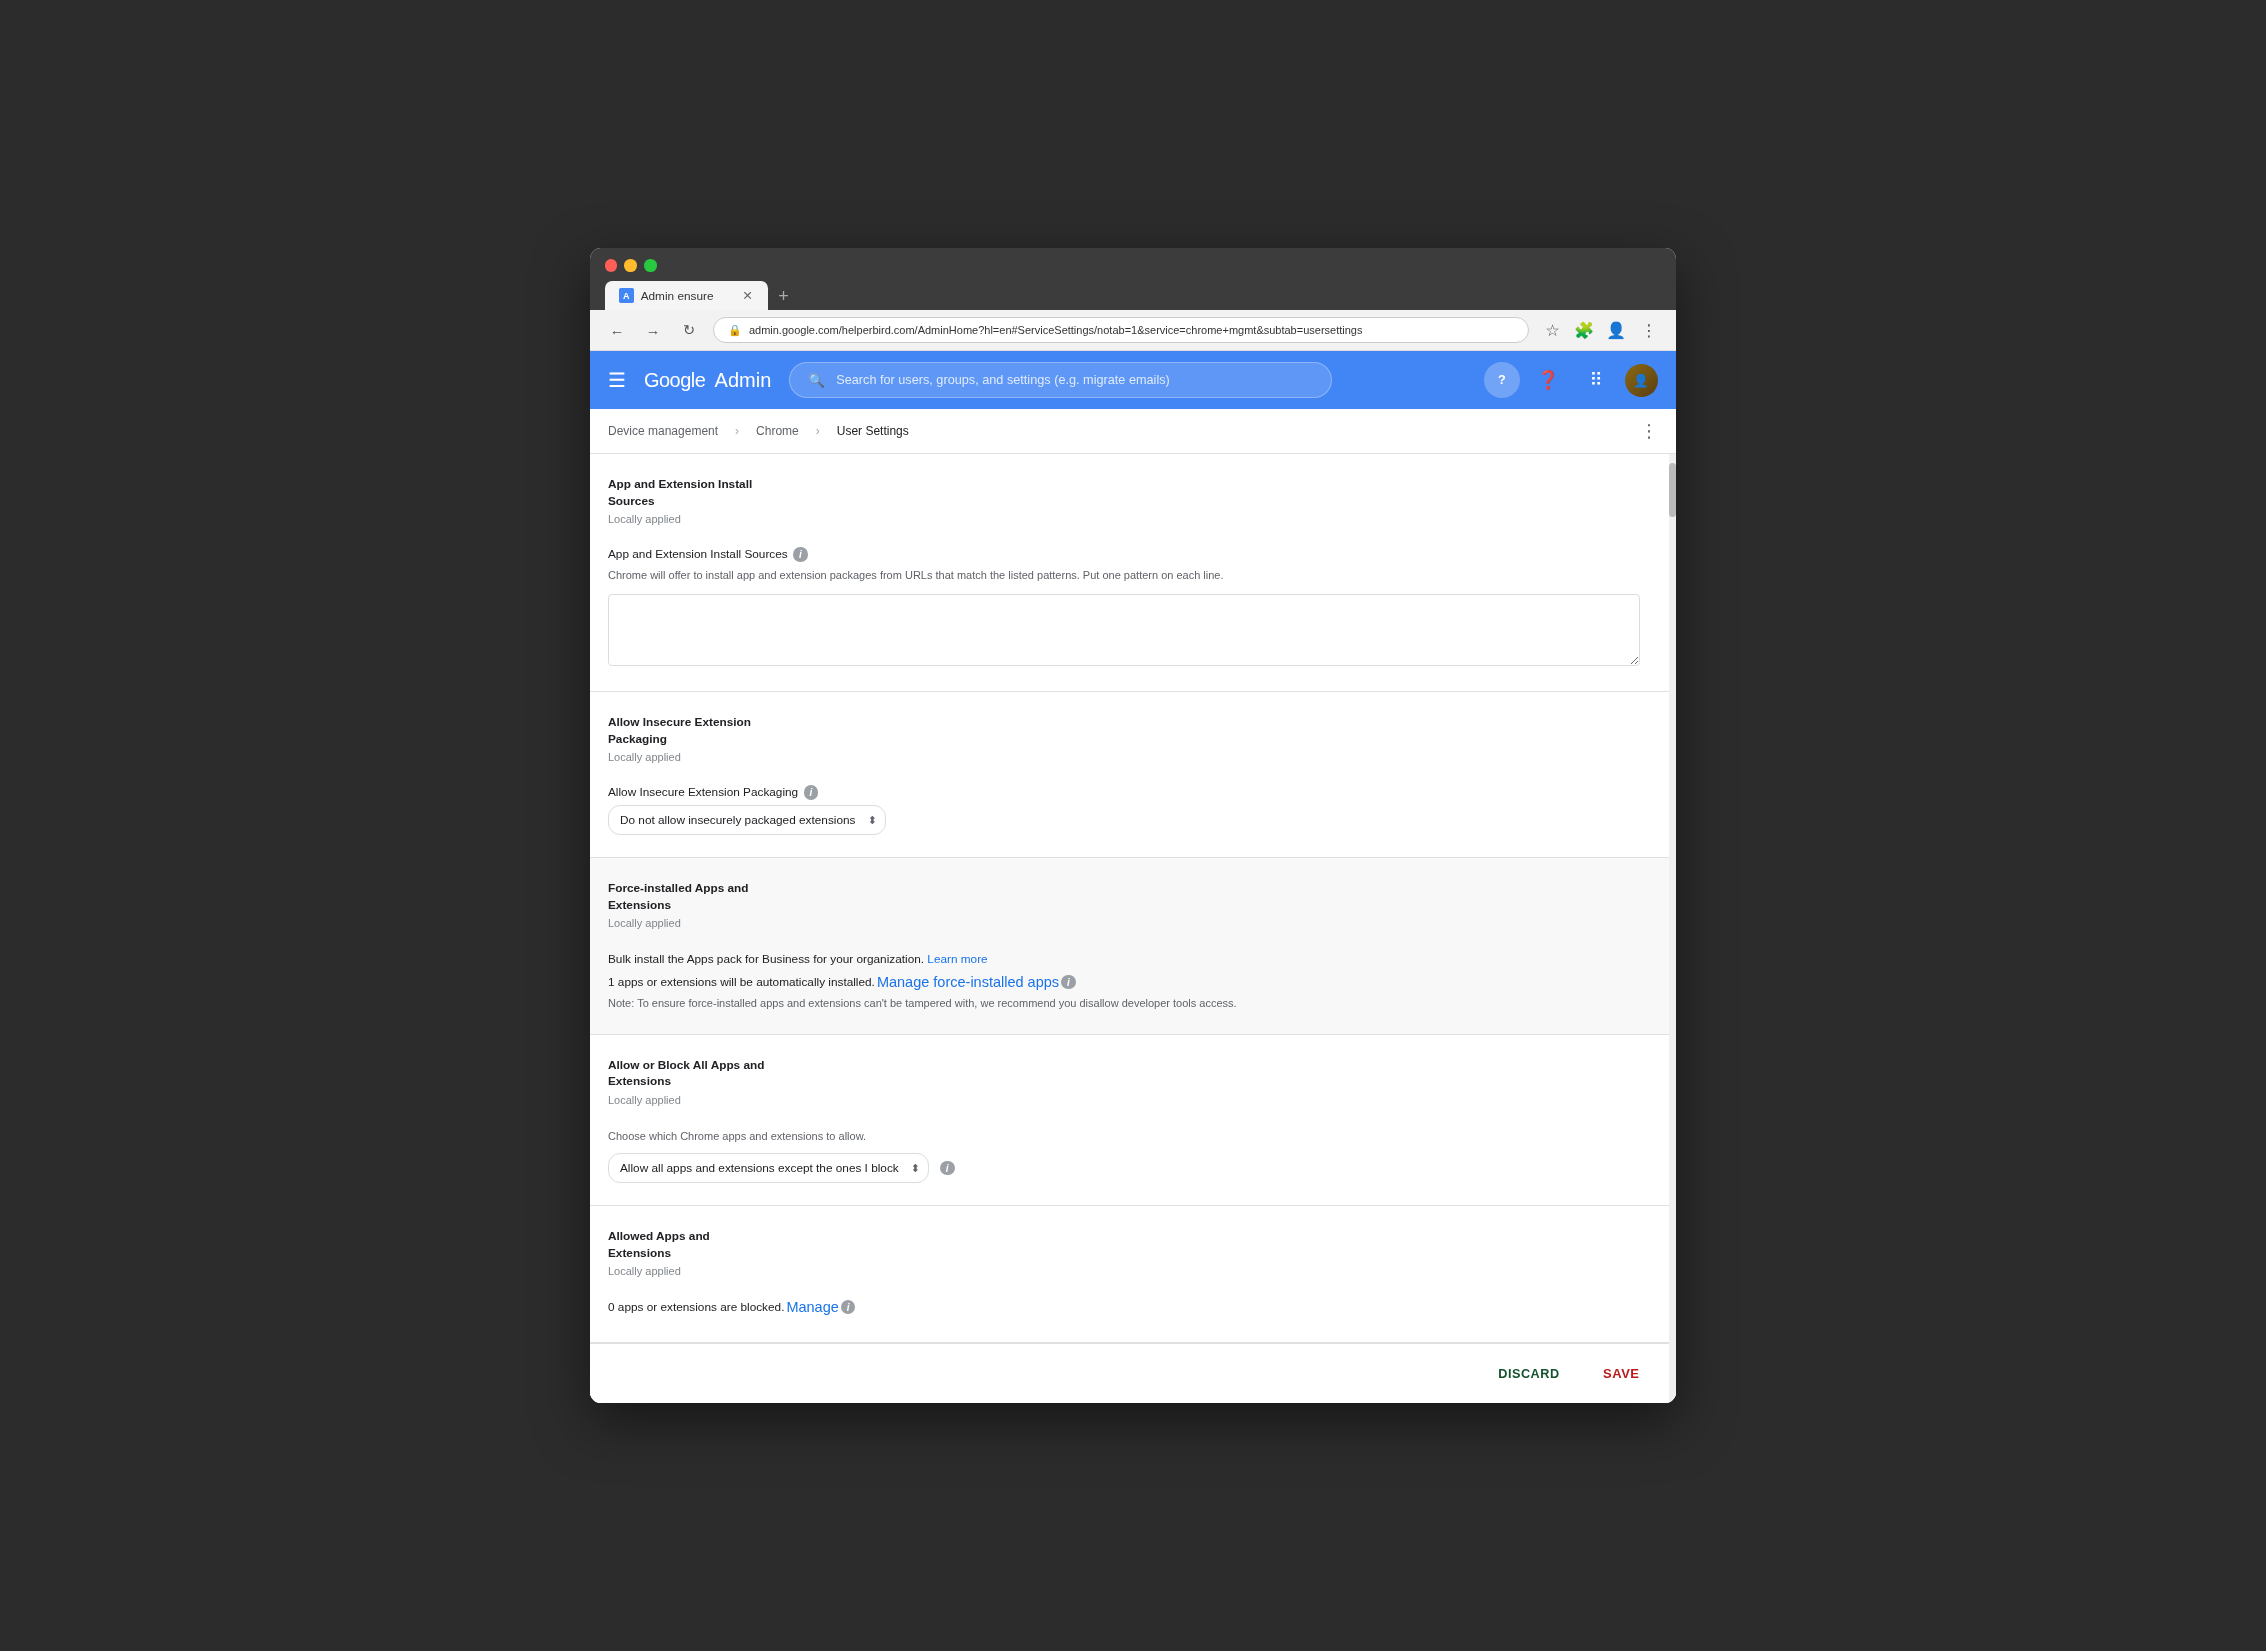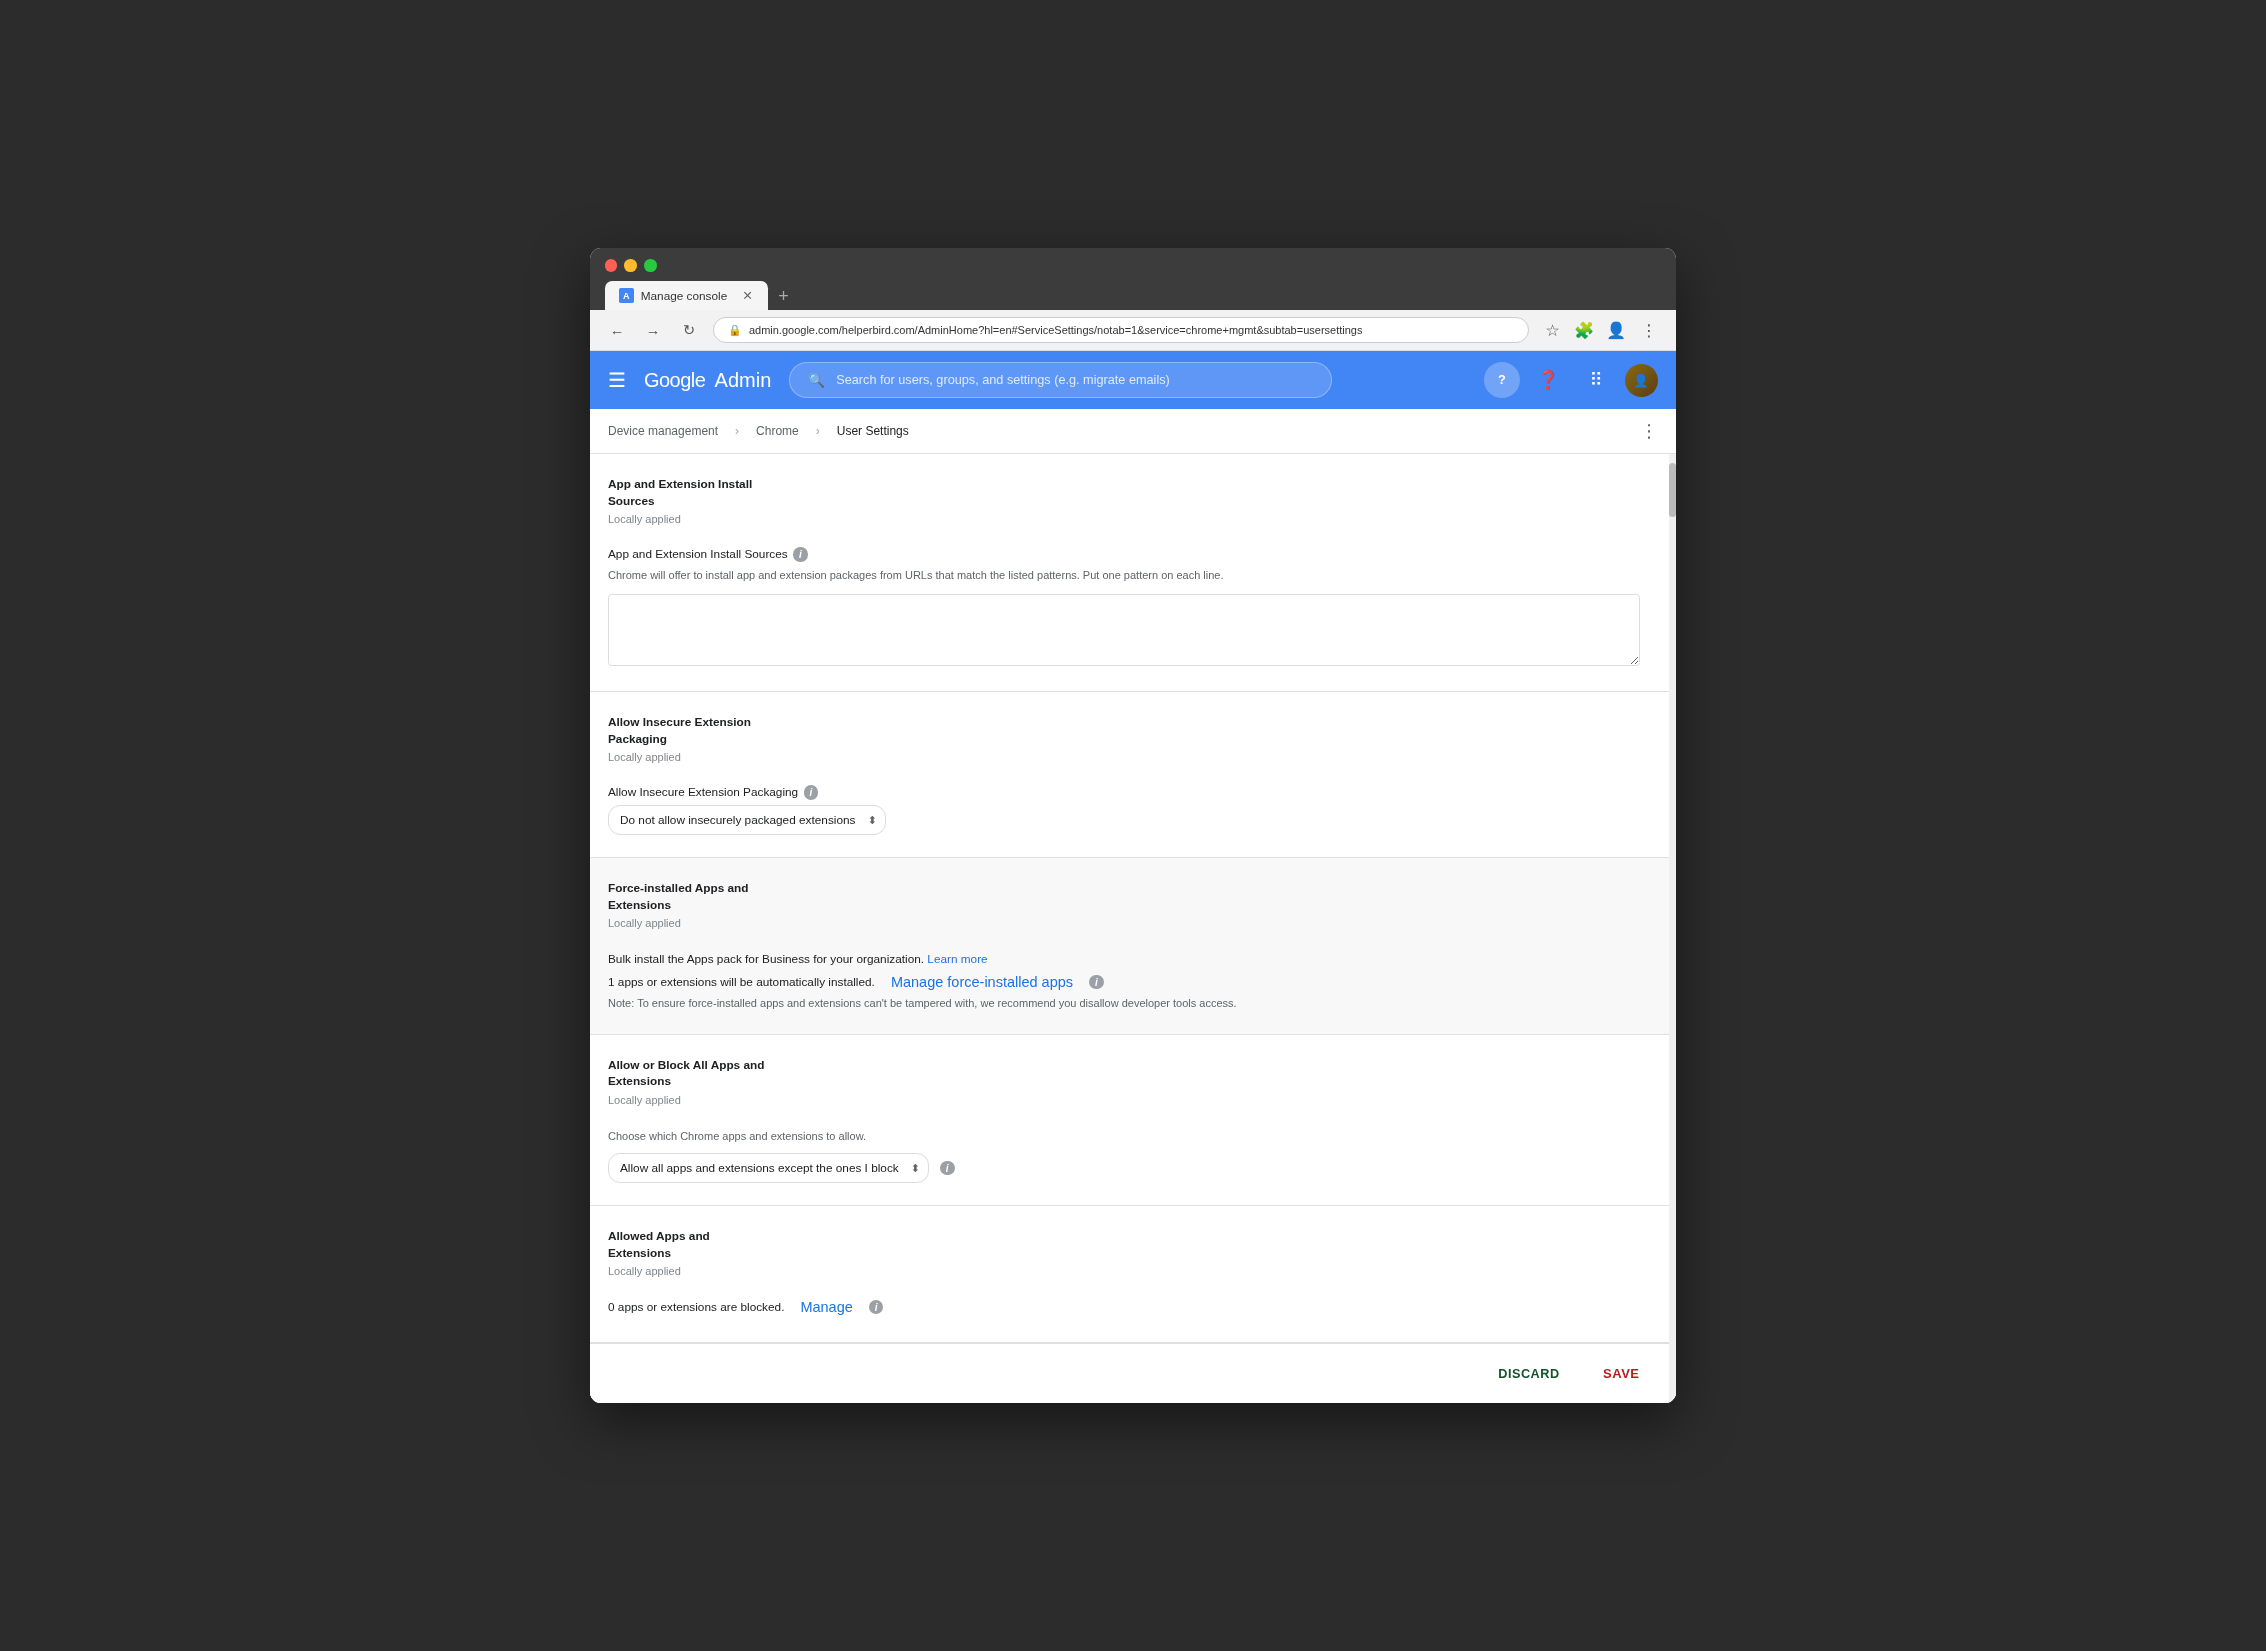--- a/index.html
+++ b/index.html
@@ -412,21 +412,21 @@
 
     .note-text {
       font-size: 11px;
       color: #5f6368;
       line-height: 1.5;
     }
 
     .manage-row {
       display: flex;
       align-items: center;
-      gap: 16px;
+      gap: 2px;
       margin-bottom: 5.4px;
     }
 
     
     .footer-bar {
       padding: 14.5px 22px;
       display: flex;
       justify-content: flex-end;
       gap: 14.5px;
       align-items: center;
@@ -464,21 +464,21 @@
 
   <div class="browser-titlebar">
     <div class="traffic-lights">
       <div class="traffic-light red"></div>
       <div class="traffic-light yellow"></div>
       <div class="traffic-light green"></div>
     </div>
     <div class="tabs-row">
       <div class="tab">
         <div class="tab-favicon">A</div>
-        <span>Manage console</span>
+        <span>Admin ensure</span>
         <span class="tab-close">✕</span>
       </div>
       <div class="tab-new">+</div>
     </div>
   </div>
 
   <div class="browser-toolbar">
     <div class="nav-btn">←</div>
     <div class="nav-btn">→</div>
     <div class="nav-btn">↻</div>

